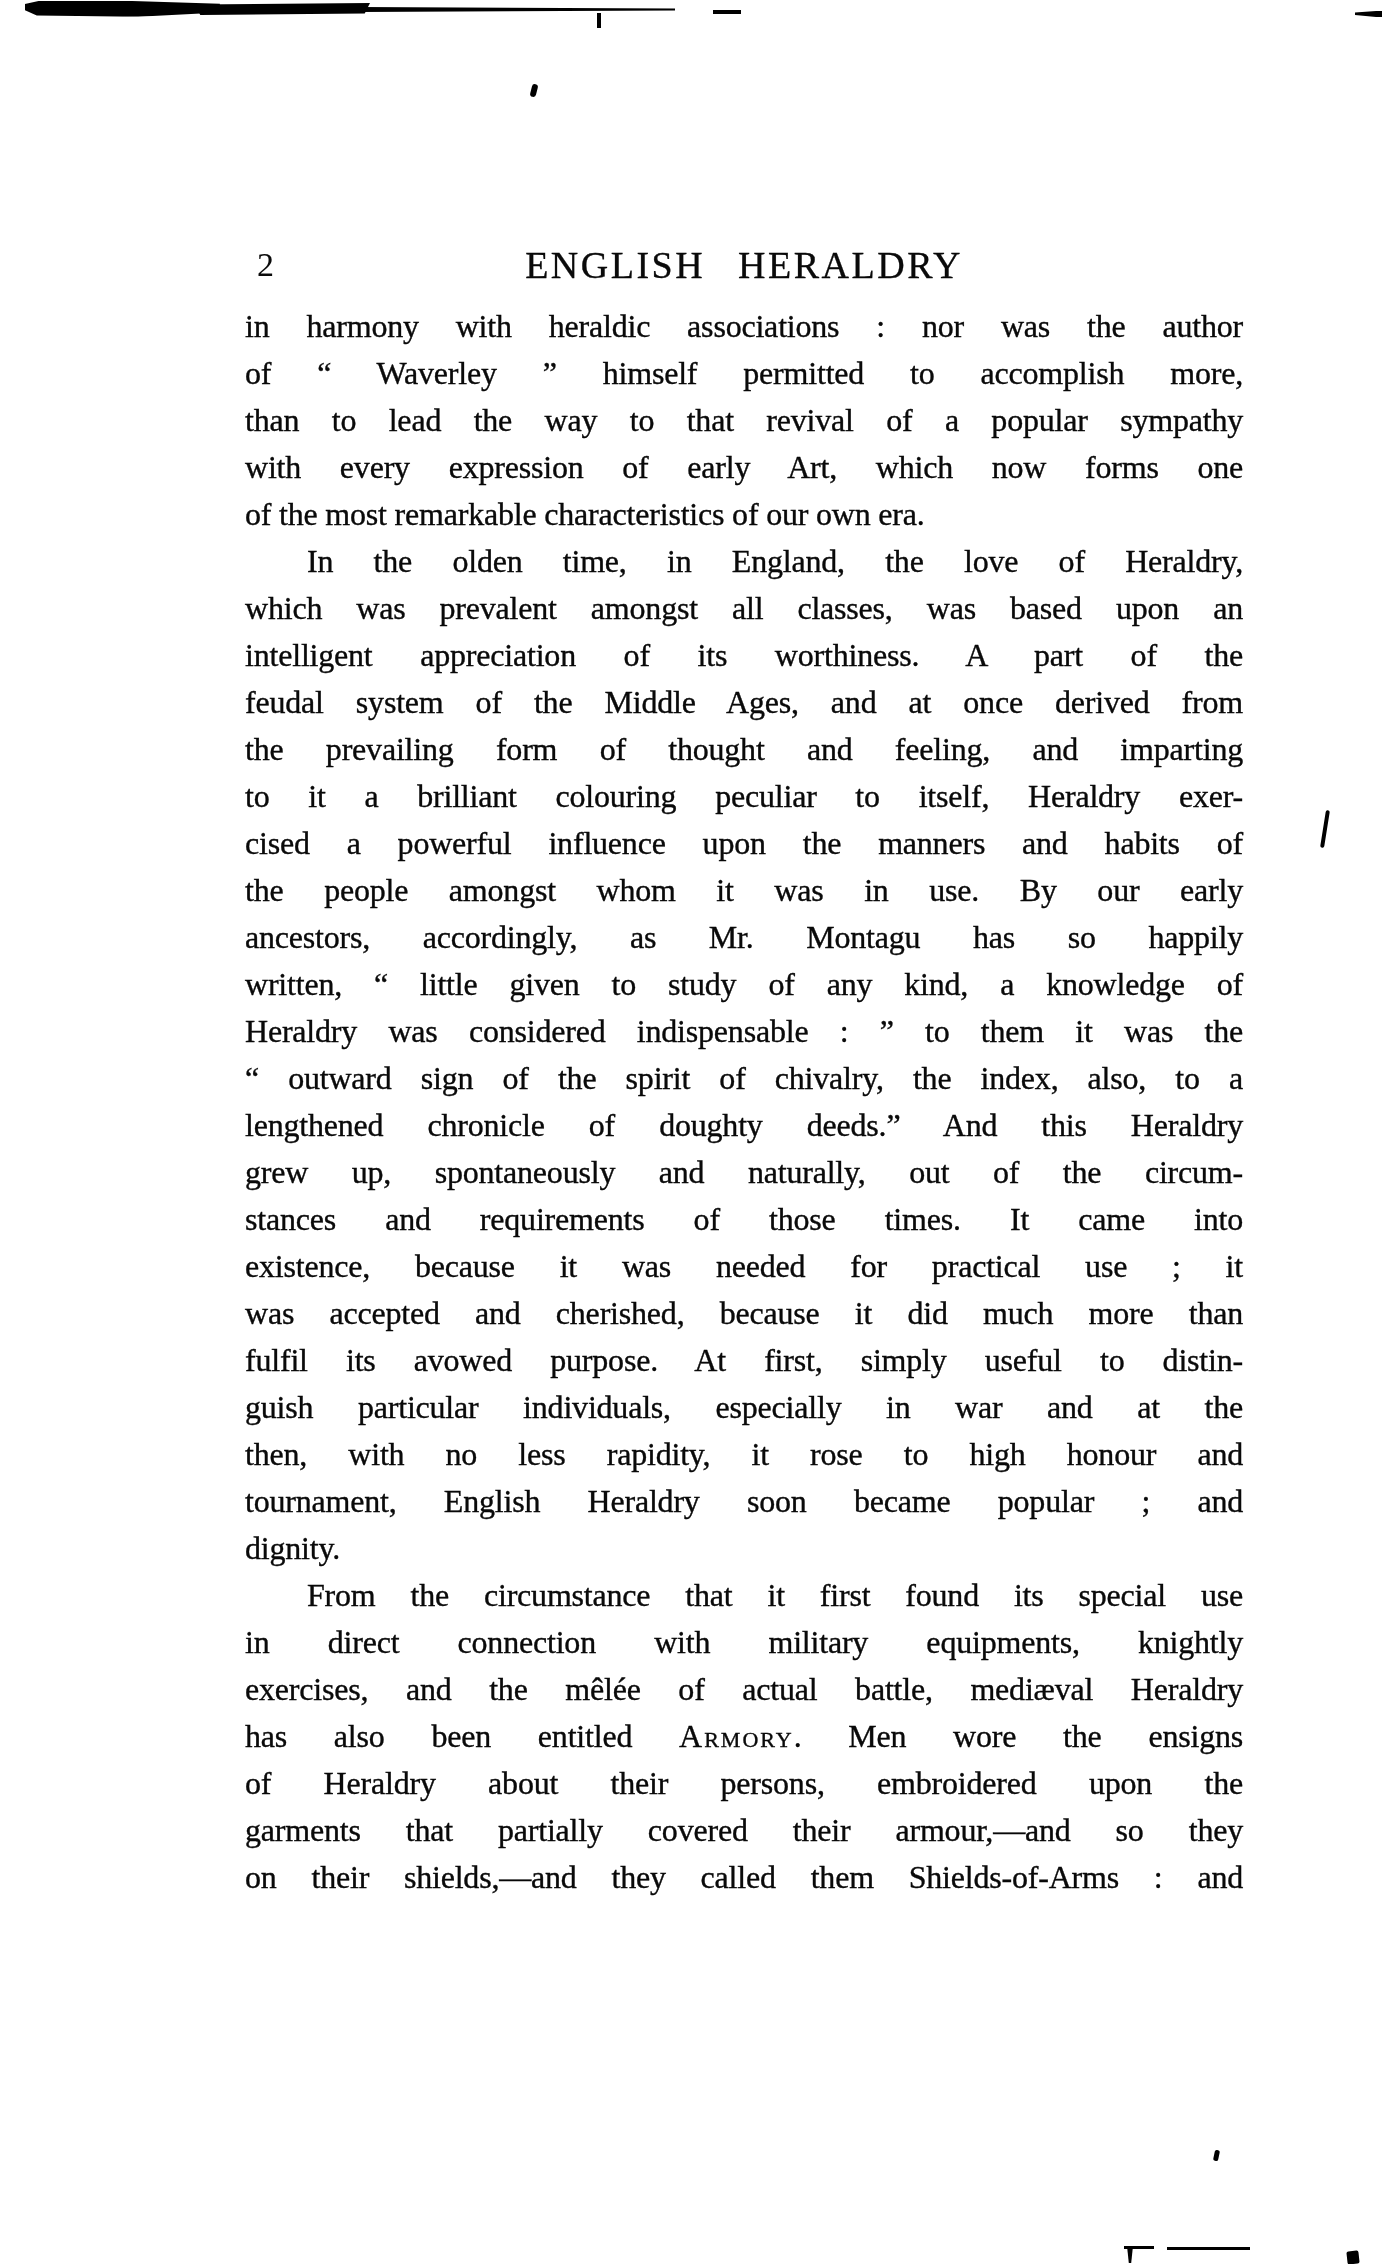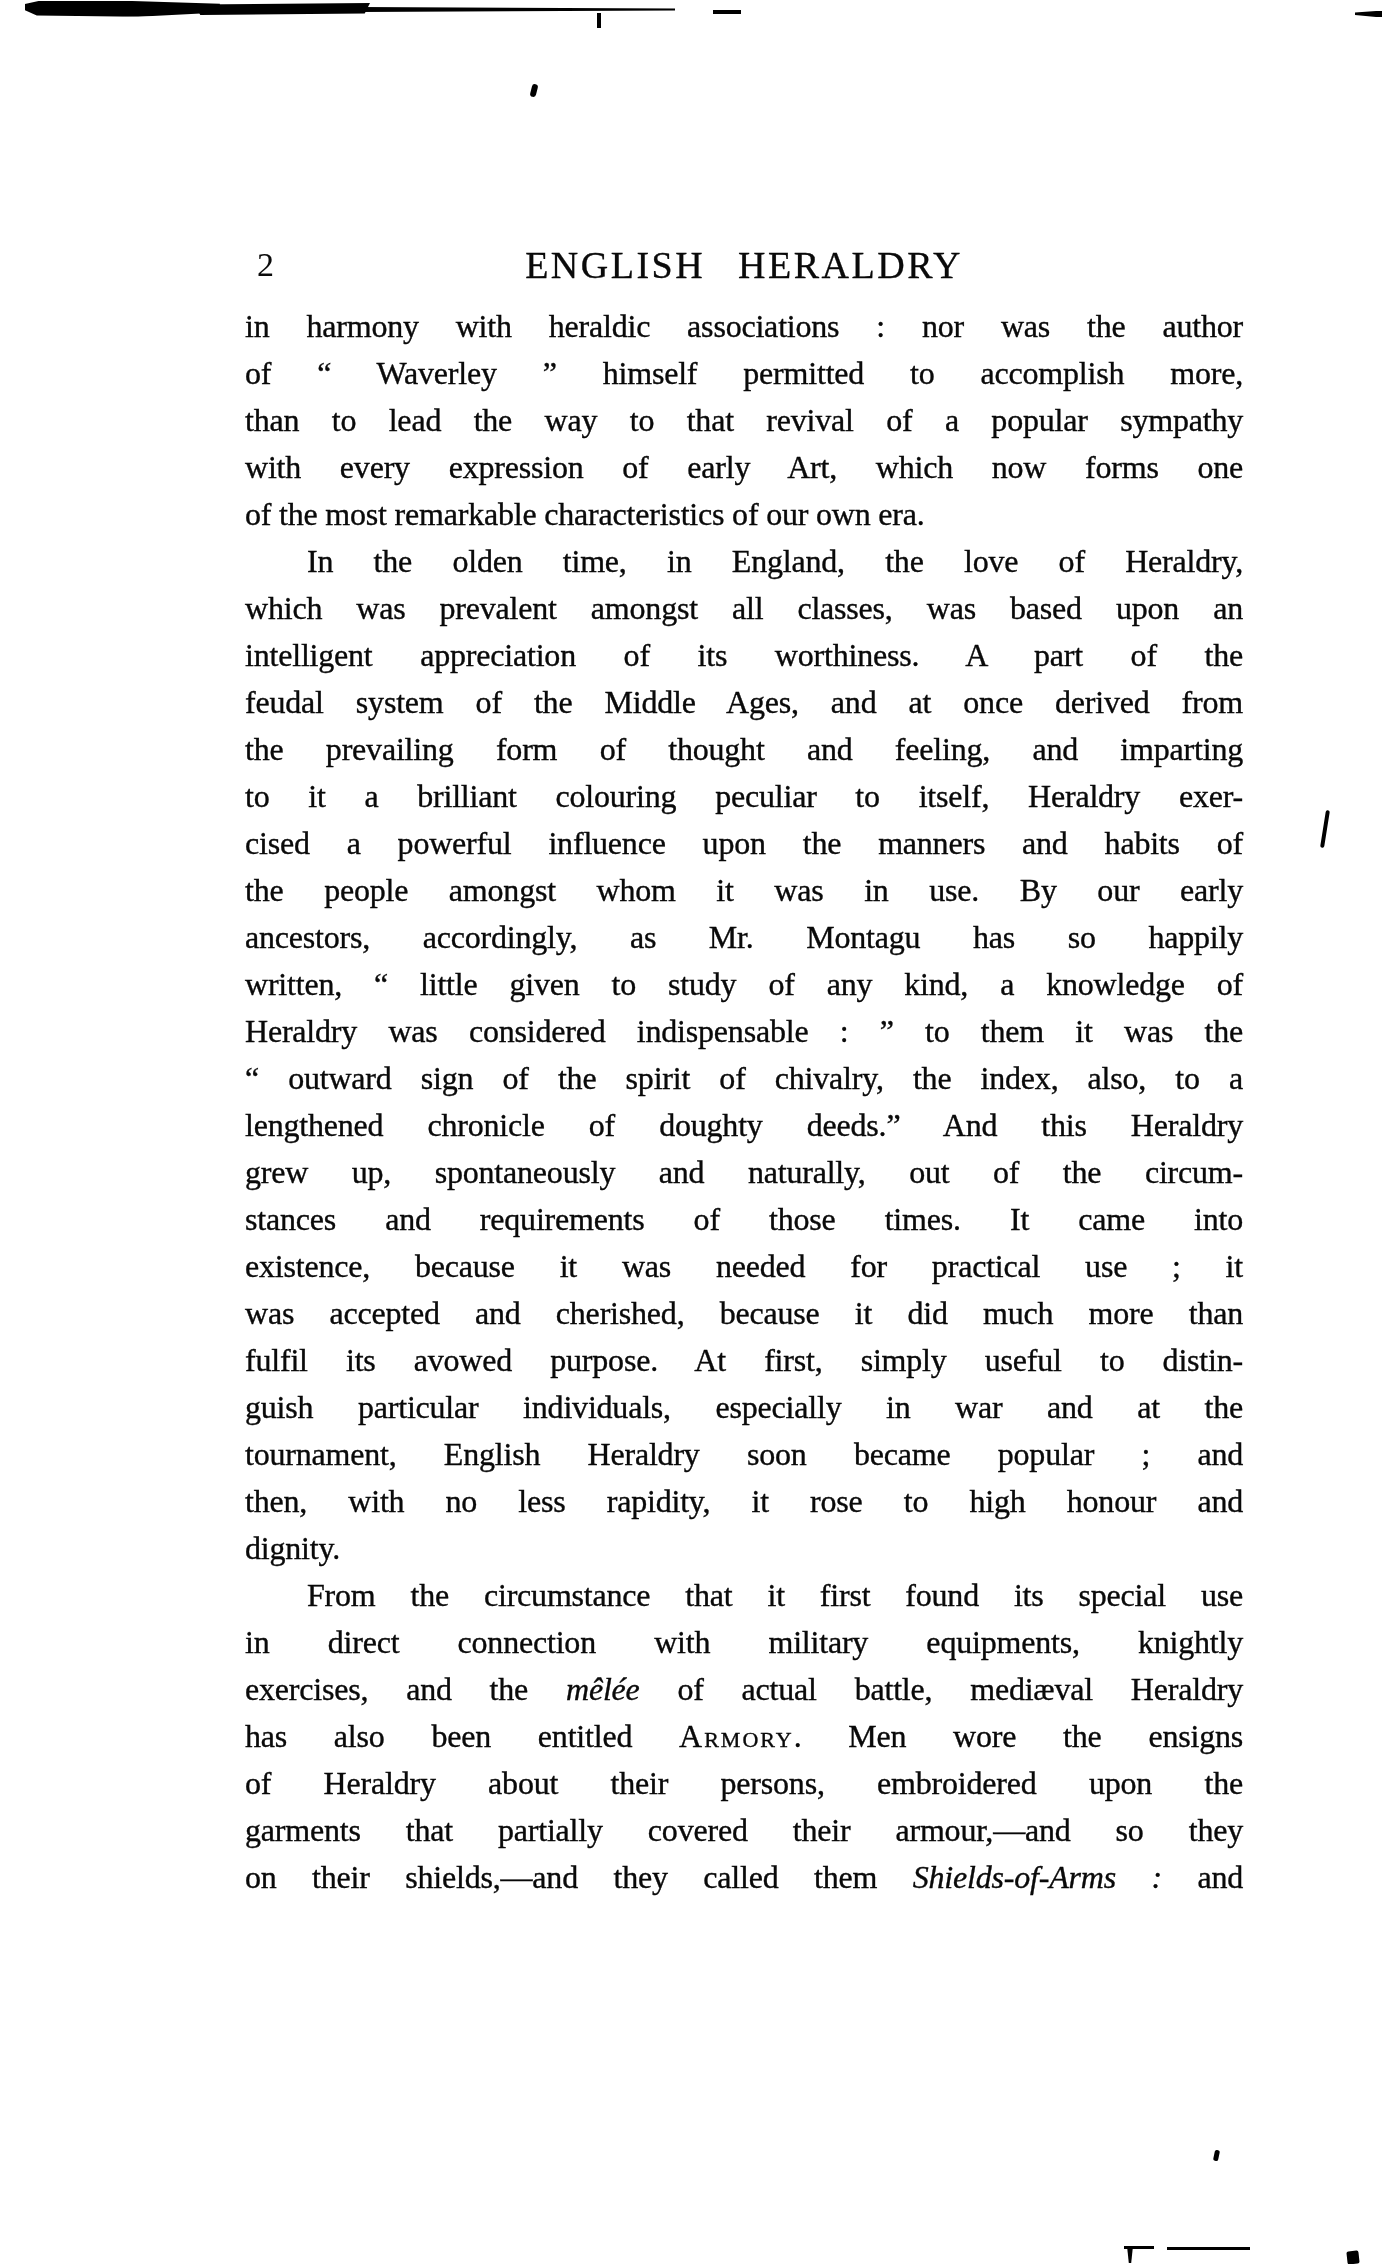--- a/index.html
+++ b/index.html
@@ -44,21 +44,21 @@
     letter-spacing:-0.2px;
     -webkit-text-stroke:0.35px #000;
   }
   .line.flush{
     text-align:left;
     text-align-last:left;
   }
   .para.indent .line:first-child{
     padding-left:62px;
   }
-  .it{font-style:italic;}
+  .it{}
   .sc{font-variant:small-caps;letter-spacing:2px;}
   
   .ink{position:absolute;background:#000;}
 </style>
 </head>
 <body>
 
 <div class="page">
 
   <div class="ink" style="left:25px;top:0;width:195px;height:17px;transform:rotate(-0.6deg);
@@ -108,22 +108,22 @@
         <div class="line"><span>written, “ little given to study of any kind, a knowledge of</span></div>
         <div class="line"><span>Heraldry was considered indispensable : ” to them it was the</span></div>
         <div class="line"><span>“ outward sign of the spirit of chivalry, the index, also, to a</span></div>
         <div class="line"><span>lengthened chronicle of doughty deeds.”  And this Heraldry</span></div>
         <div class="line"><span>grew up, spontaneously and naturally, out of the circum-</span></div>
         <div class="line"><span>stances and requirements of those times.  It came into</span></div>
         <div class="line"><span>existence, because it was needed for practical use ; it</span></div>
         <div class="line"><span>was accepted and cherished, because it did much more than</span></div>
         <div class="line"><span>fulfil its avowed purpose.  At first, simply useful to distin-</span></div>
         <div class="line"><span>guish particular individuals, especially in war and at the</span></div>
+        <div class="line"><span>then, with no less rapidity, it rose to high honour and</span></div>
         <div class="line"><span>tournament, English Heraldry soon became popular ; and</span></div>
-        <div class="line"><span>then, with no less rapidity, it rose to high honour and</span></div>
         <div class="line flush"><span>dignity.</span></div>
       </div>
       <div class="para indent">
         <div class="line"><span>From the circumstance that it first found its special use</span></div>
         <div class="line"><span>in direct connection with military equipments, knightly</span></div>
         <div class="line"><span>exercises, and the </span><span class="it">mêlée</span><span> of actual battle, mediæval Heraldry</span></div>
         <div class="line"><span>has also been entitled </span><span class="sc">Armory</span><span>.  Men wore the ensigns</span></div>
         <div class="line"><span>of Heraldry about their persons, embroidered upon the</span></div>
         <div class="line"><span>garments that partially covered their armour,—and so they</span></div>
         <div class="line"><span>on their shields,—and they called them </span><span class="it">Shields-of-Arms :</span><span> and</span></div>

